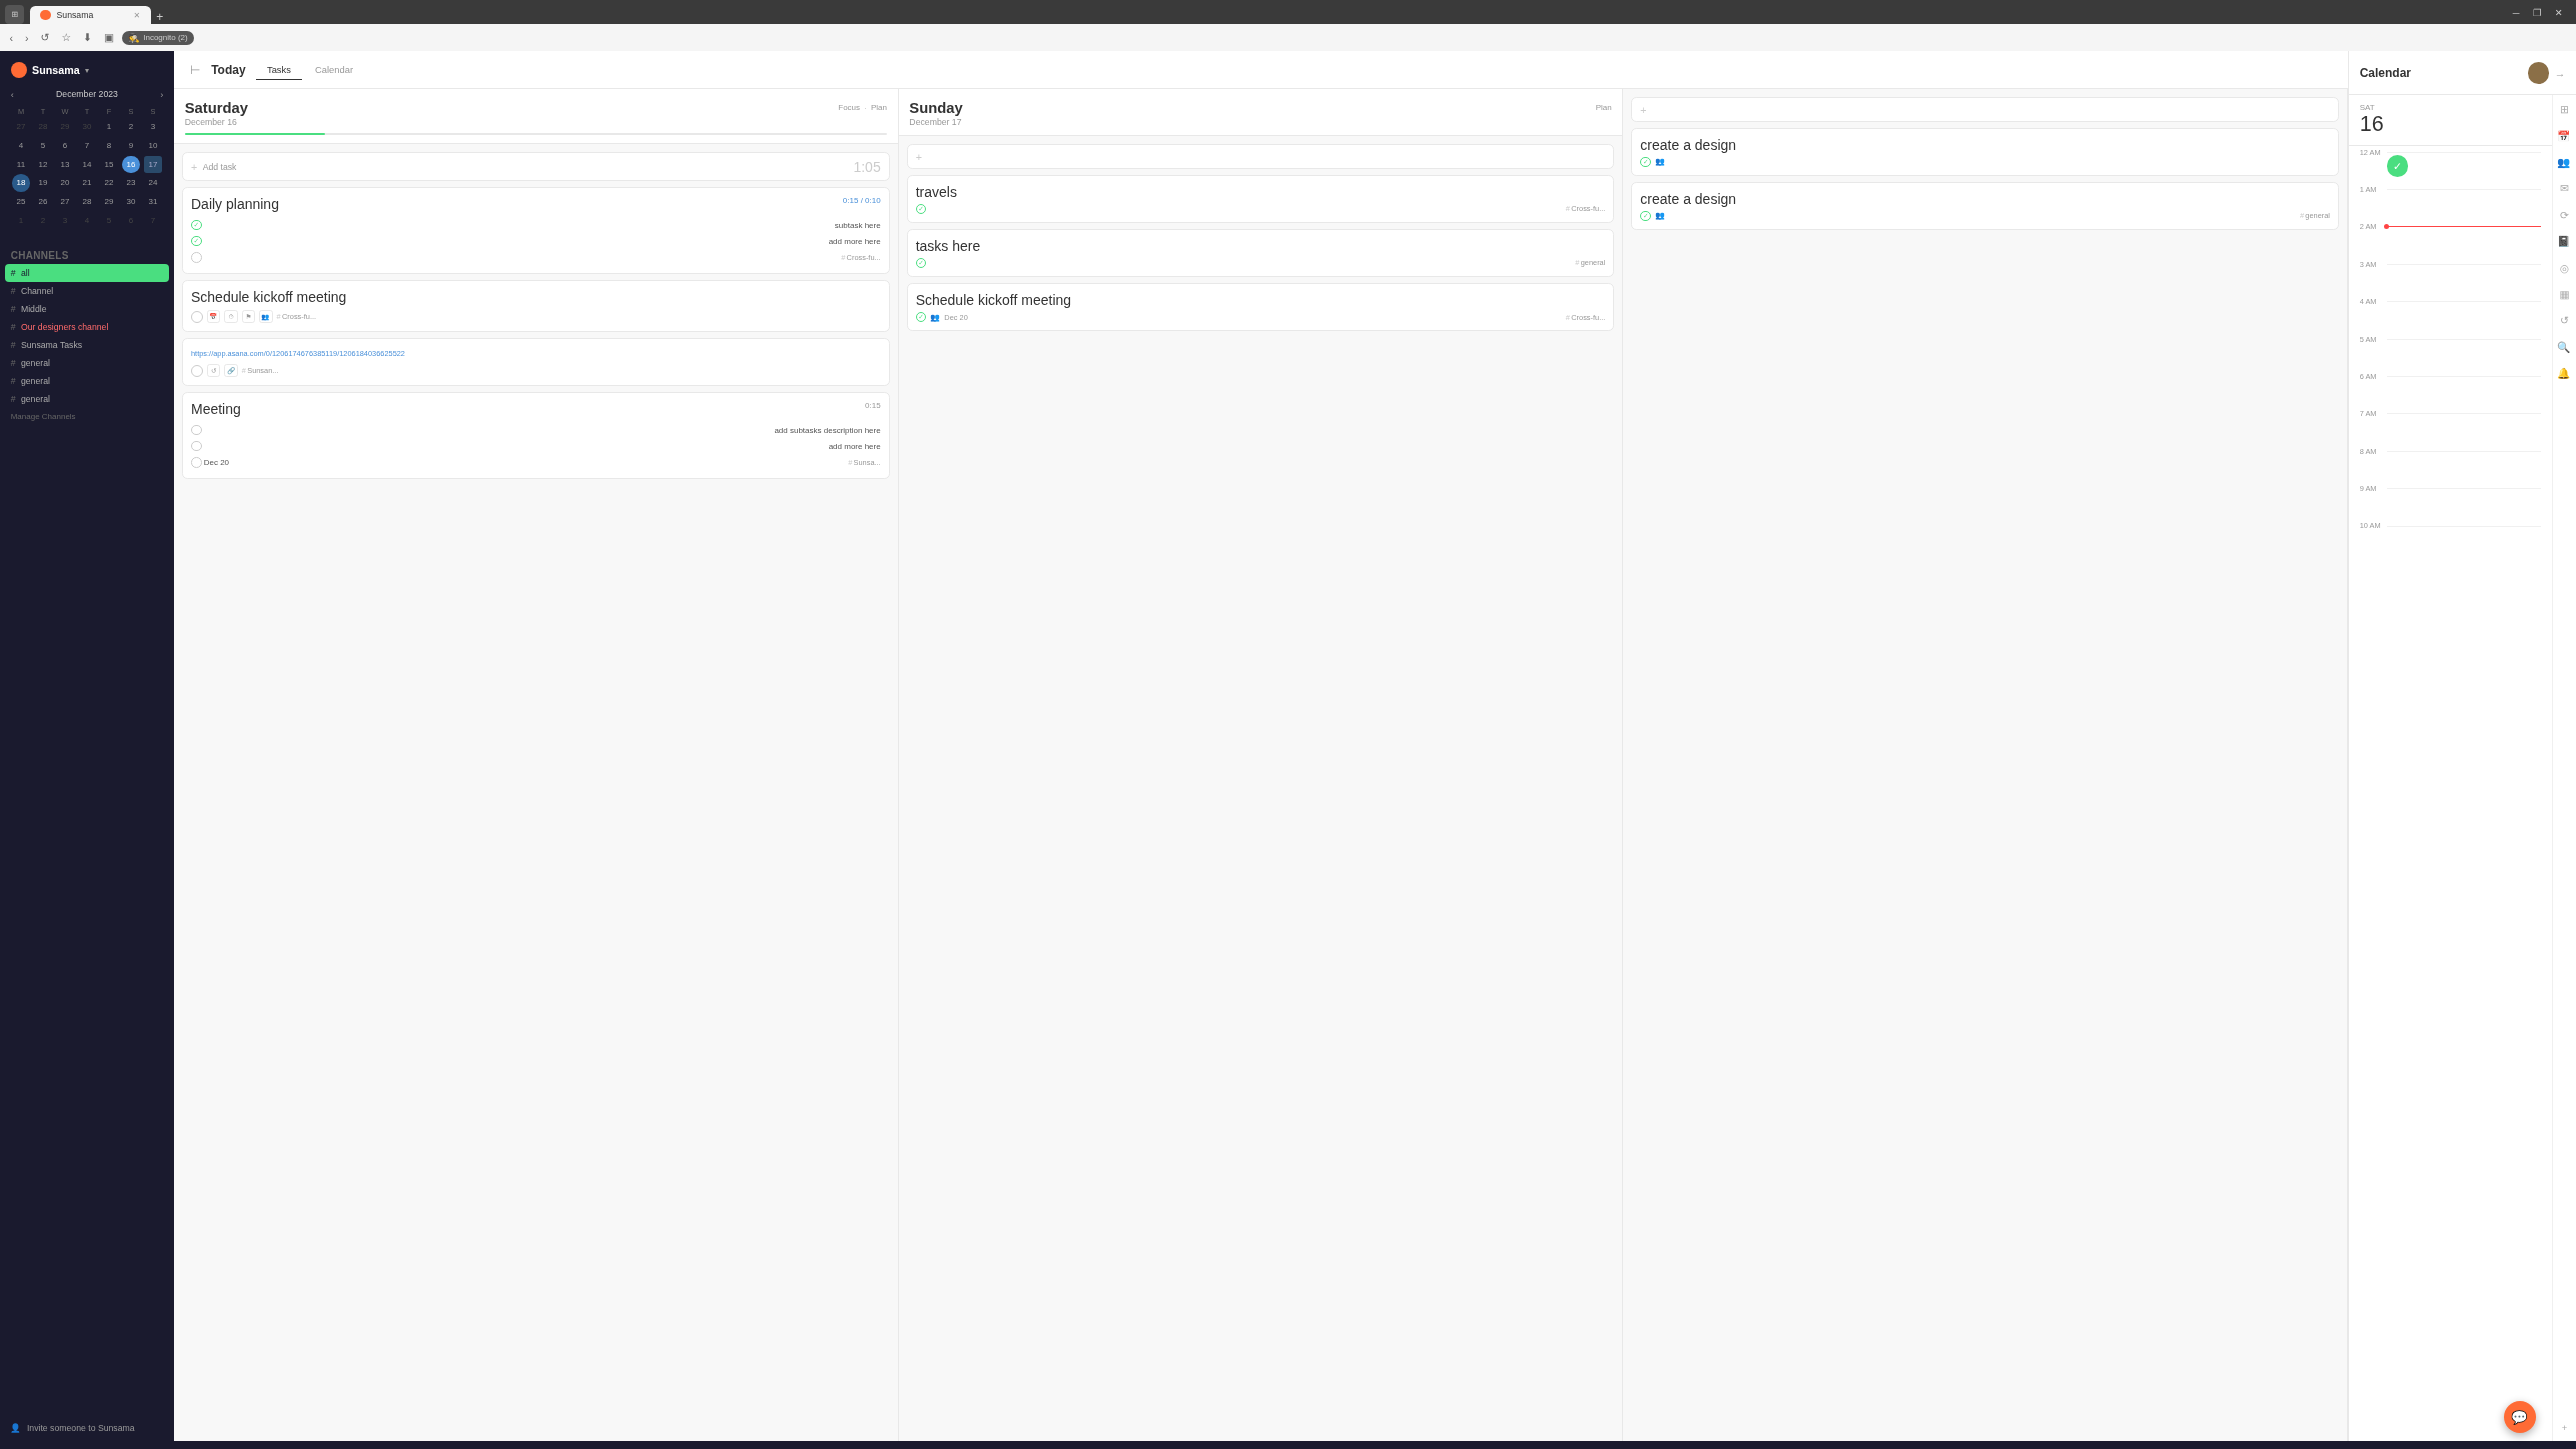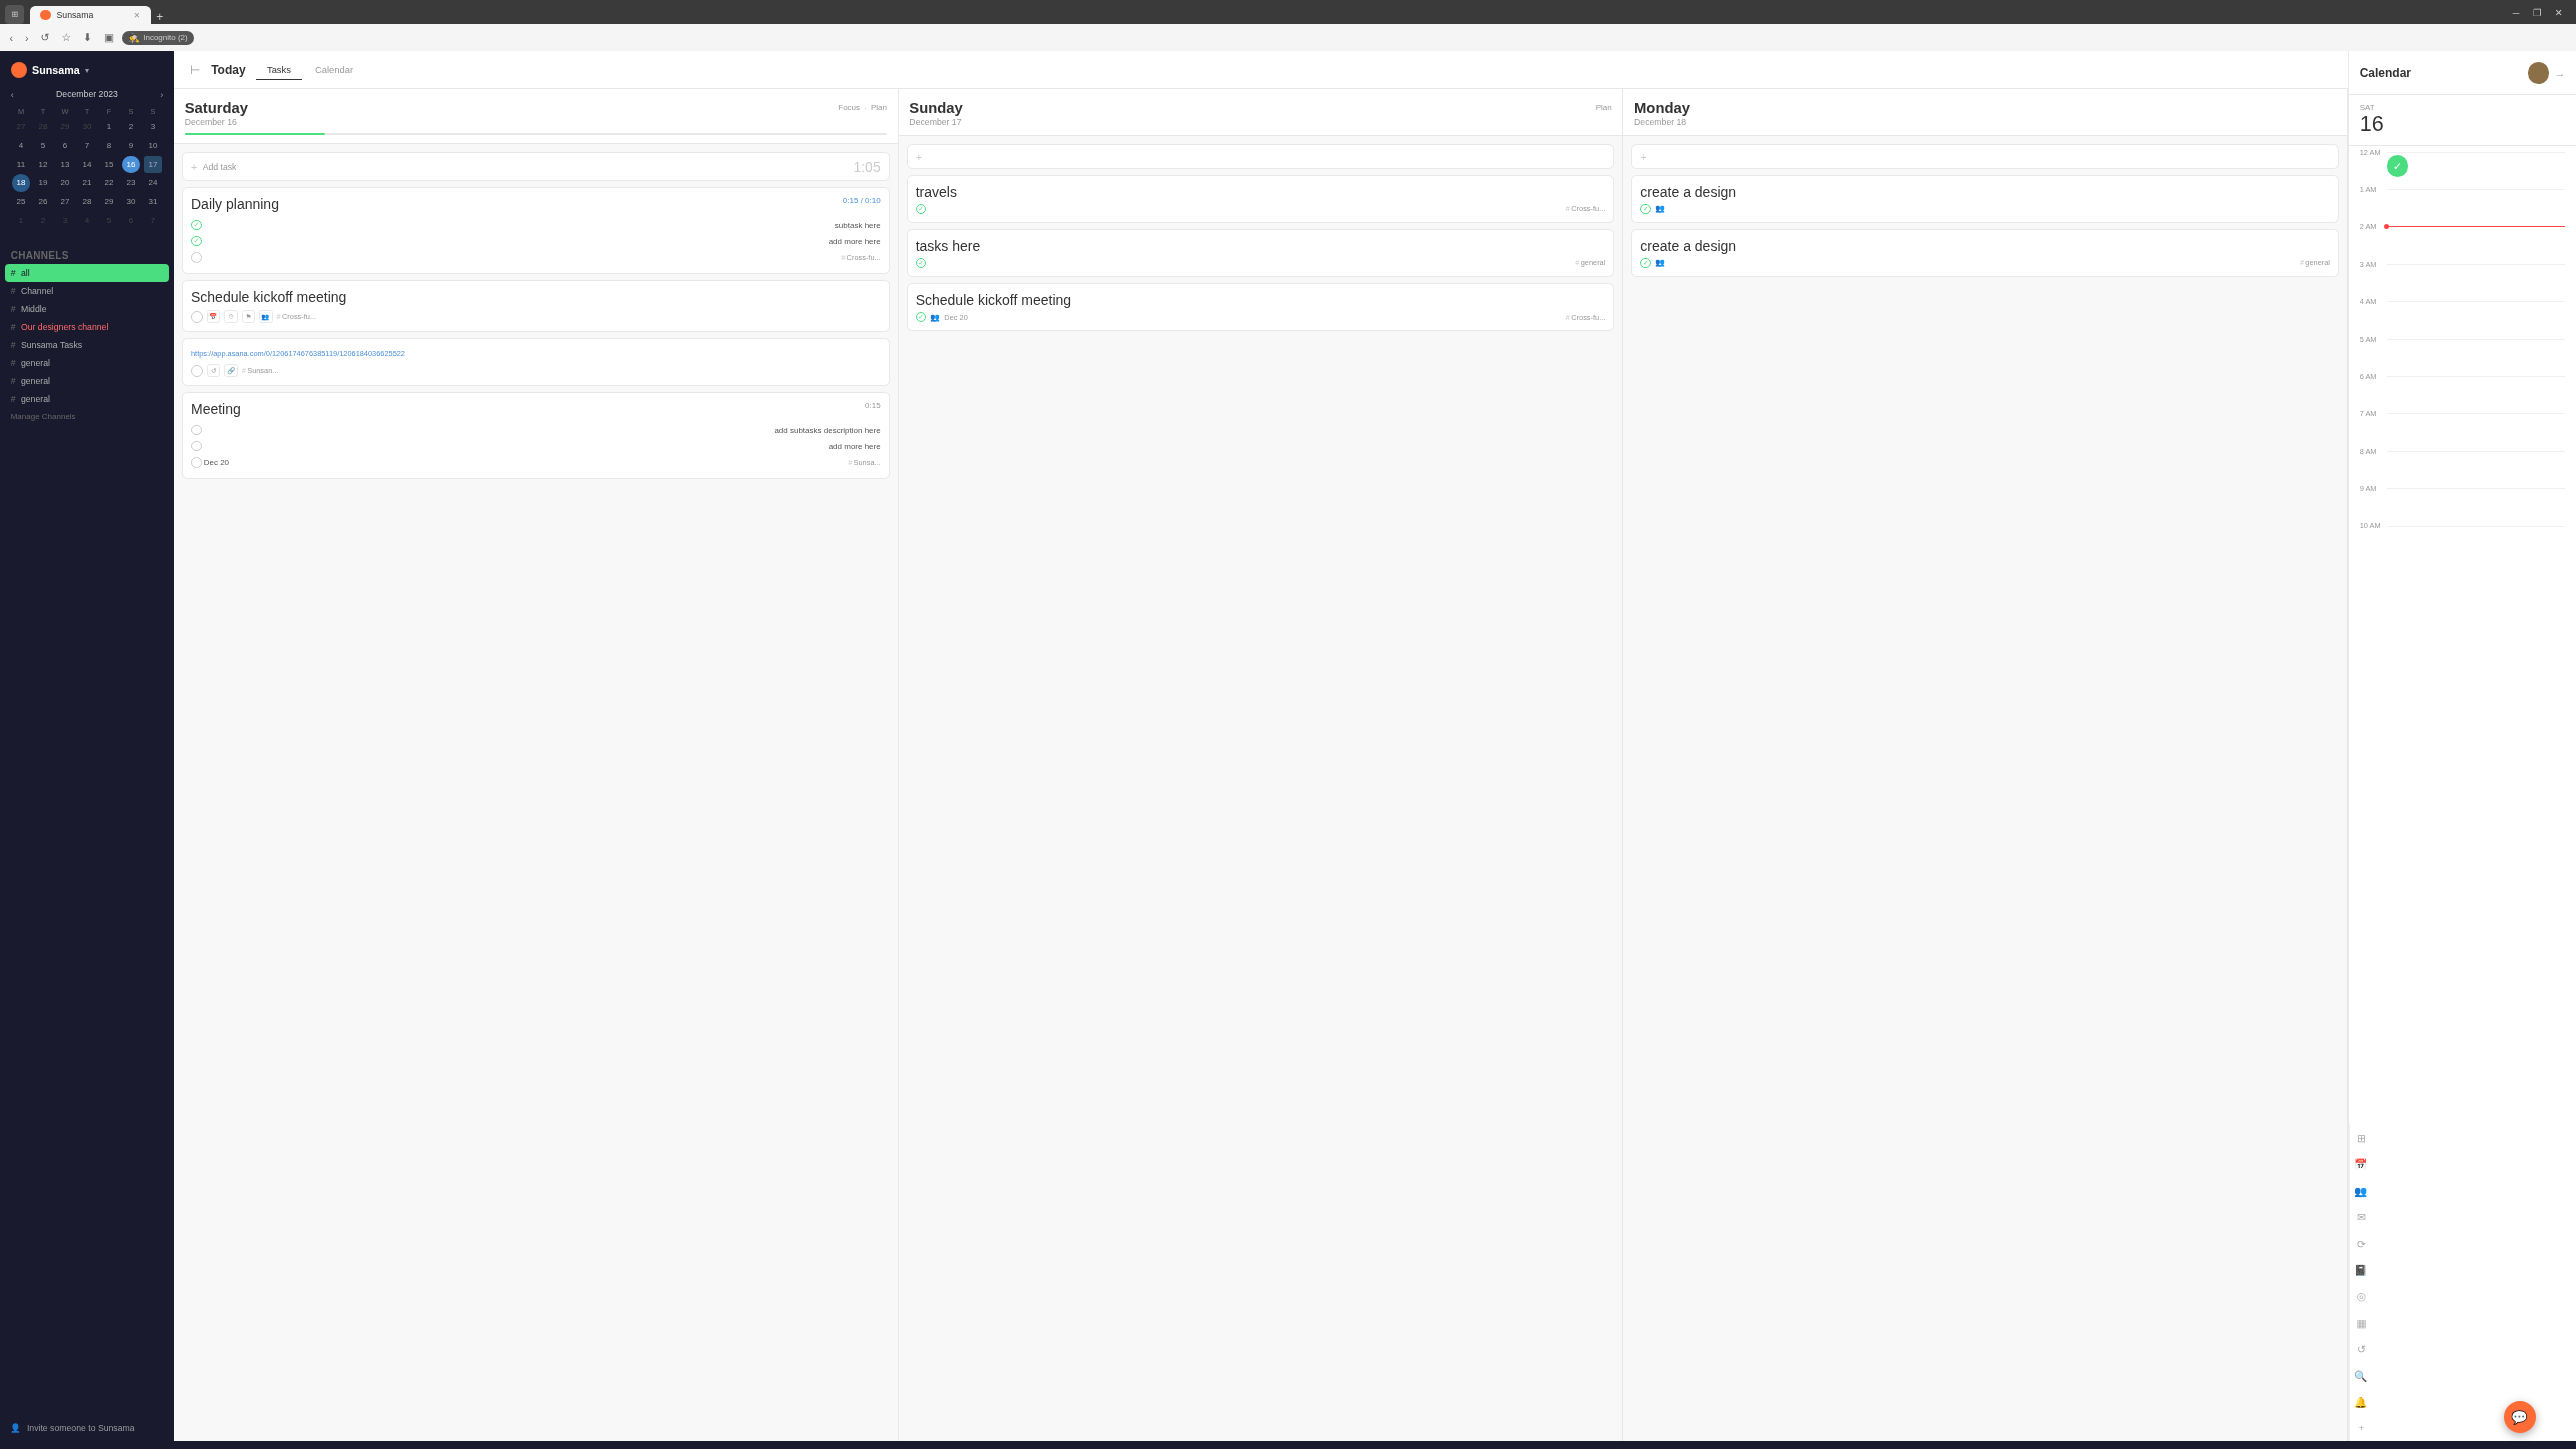--- a/index.html
+++ b/index.html
@@ -436,28 +436,20 @@
               <div class="subtask-check done"></div>
               <span class="people-icon">👥</span>
               <span class="date-tag">Dec 20</span>
               <span class="task-tag" style="margin-left:auto;"><span class="tag-hash">#</span> Cross-fu...</span>
             </div>
           </div>
         </div>
       </div>
 
       <div class="day-column">
-        <div class="day-header">
-          <div style="display:flex; justify-content:space-between; align-items:flex-start;">
-            <div>
-              <div class="day-name">Monday</div>
-              <div class="day-date">December 18</div>
-            </div>
-          </div>
-        </div>
         <div class="day-tasks">
 
           <div class="add-task-row">
             <span class="add-task-plus">+</span>
           </div>
 
           <div class="task-card">
             <div style="display:flex; align-items:center; justify-content:space-between;">
               <span class="task-title">create a design</span>
             </div>
@@ -485,21 +477,21 @@
 
   <div class="right-panel">
     <div class="right-panel-header">
       <span class="right-panel-title">Calendar</span>
       <div class="right-panel-icons">
         <div style="width:21.5px; height:21.5px; background:#8b6f47; border-radius:50%; overflow:hidden; cursor:pointer;"></div>
         <span class="right-icon">→</span>
       </div>
     </div>
 
-    <div style="display:flex; flex-direction:column; flex:1; overflow:hidden; position:relative;">
+    <div style="display:flex; flex-direction:row; flex:1; overflow:hidden; position:relative;">
       <div style="flex:1; overflow-y:auto; position:relative;">
         <div class="cal-date-header">
           <div class="cal-date-day">SAT</div>
           <div class="cal-date-num">16</div>
         </div>
 
         <div class="cal-timeline">
 
           <div class="time-row">
             <span class="time-label">12 AM</span>

